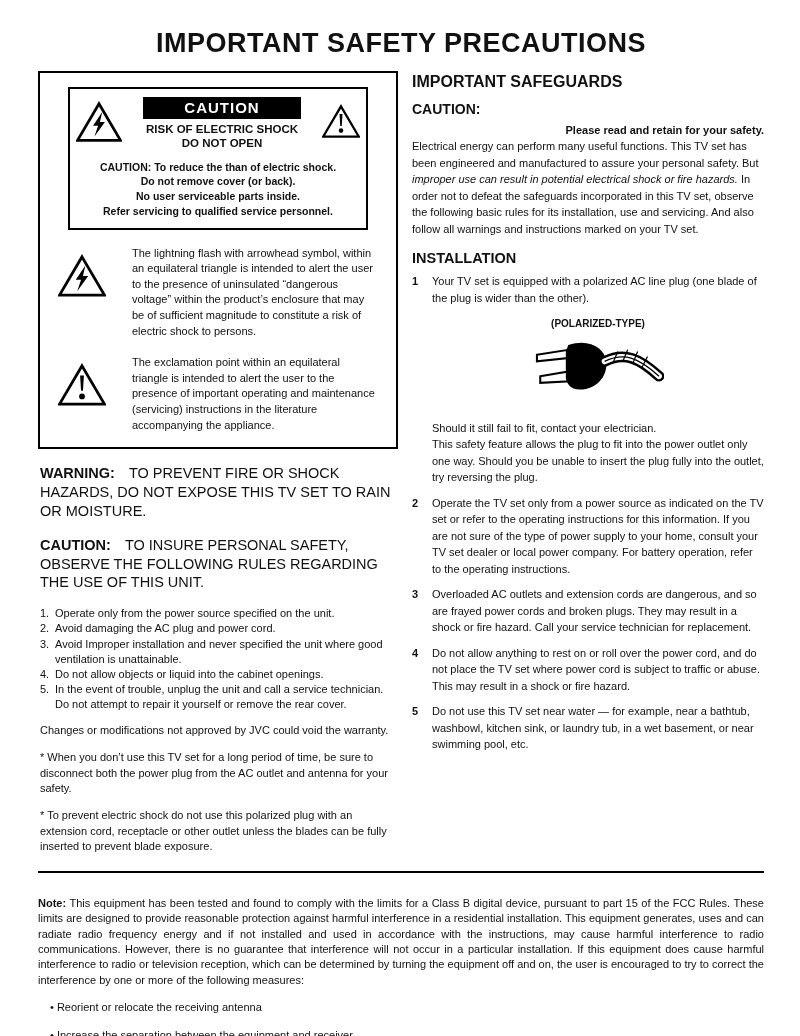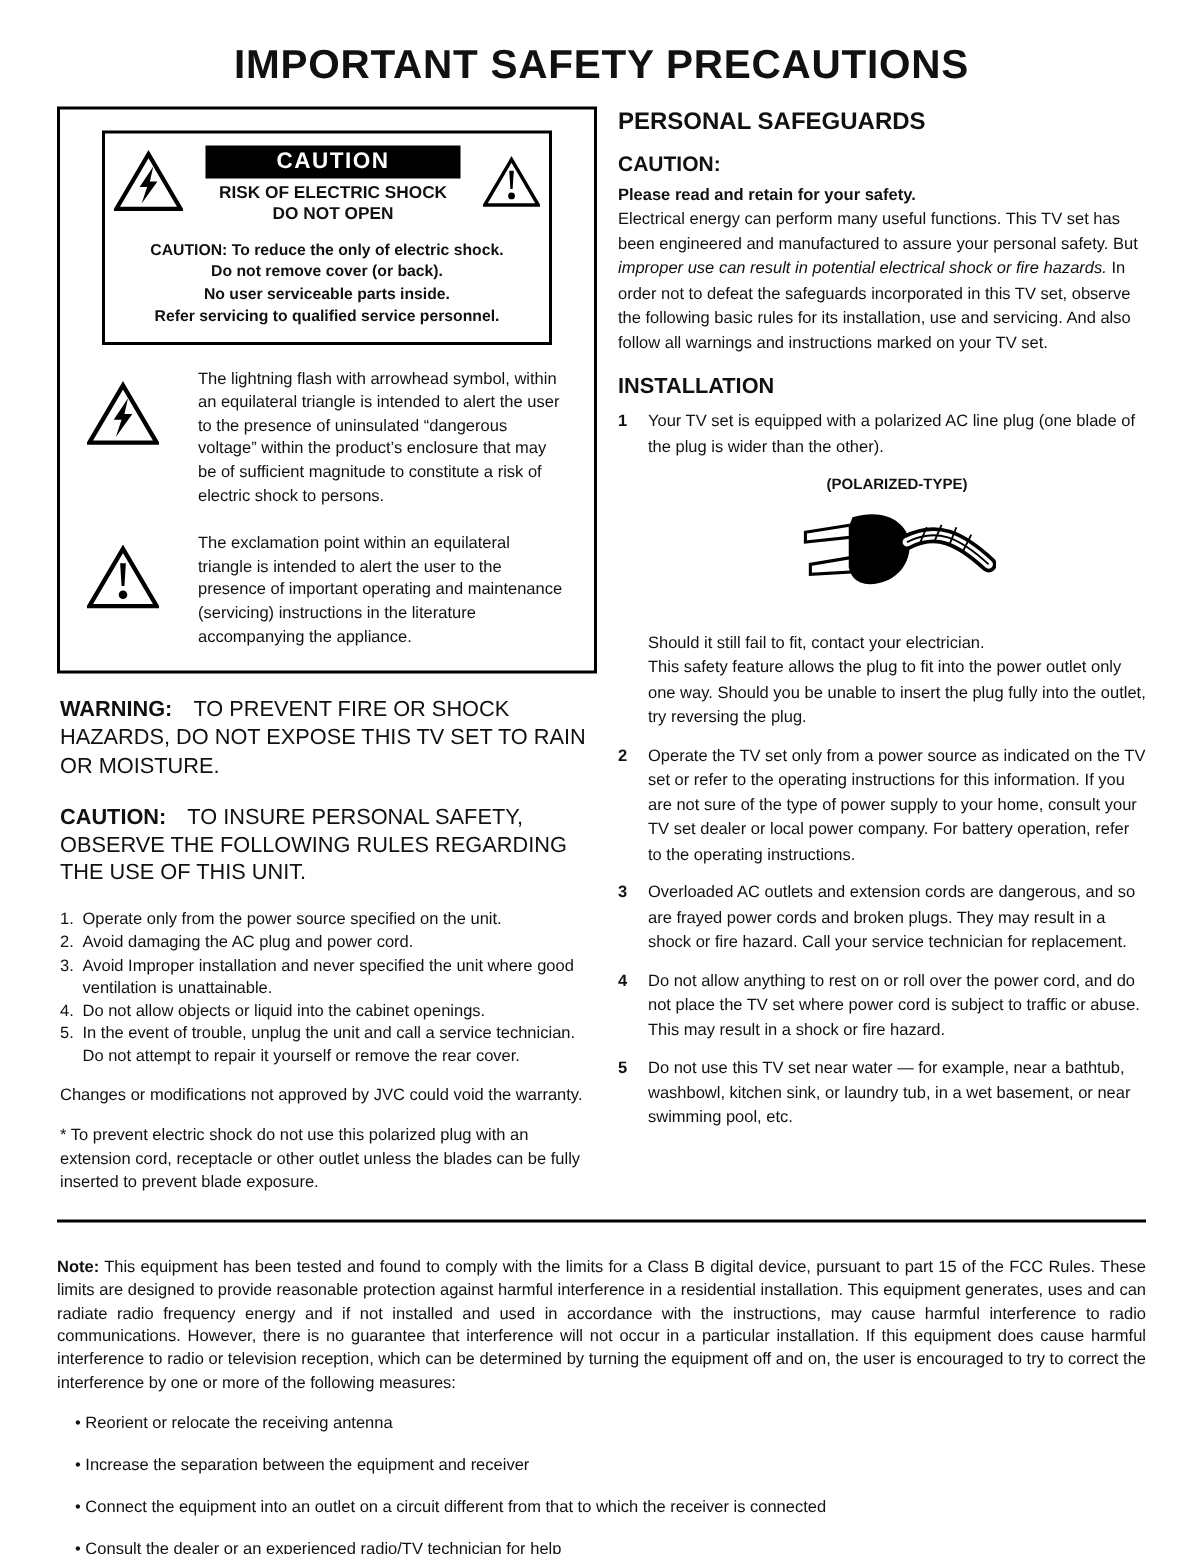--- a/index.html
+++ b/index.html
@@ -20,21 +20,21 @@
   .col-left { width: 360px; flex: none; }
   .col-right { flex: 1; padding-top: 2px; }
 
   
   .outer-box { border: 2px solid #000; padding: 12px 12px 14px 12px; }
   .inner-box { border: 2px solid #000; margin: 2px 16px 4px 16px; padding: 8px 6px 9px 6px; }
   .inner-top { display: flex; align-items: center; justify-content: space-between; }
   .inner-center { flex: 1; padding: 0 4px; }
   .caution-bar {
     background: #000; color: #fff; font-weight: bold; font-size: 15px;
-    text-align: center; width: 170px; margin: 0 auto 3px auto; padding: 2px 0 3px 0;
+    text-align: center; width: 158px; margin: 0 auto 3px auto; padding: 2px 0 3px 0;
     letter-spacing: 1px;
   }
   .risk-line { font-weight: bold; font-size: 11.5px; text-align: center; line-height: 1.25; }
   .notice { margin-top: 9px; }
   .notice div { font-weight: bold; font-size: 10.5px; text-align: center; line-height: 1.4; }
 
   .tri { flex: none; }
   .media-row { display: flex; gap: 26px; align-items: flex-start; margin: 16px 6px 0 6px; }
   .media-row .tri { margin-top: 8px; }
   .media-row p { margin: 0; font-size: 11px; line-height: 1.42; }
@@ -45,21 +45,21 @@
   .rules { margin: 14px 2px 0 2px; }
   .rule { display: flex; font-size: 11px; line-height: 1.38; }
   .rule .num { width: 15px; flex: none; }
   .rule .txt { flex: 1; }
 
   .lnote { font-size: 11px; line-height: 1.42; margin: 11px 2px 0 2px; }
 
   
   .h-safeguards { font-size: 16px; font-weight: bold; margin: 0 0 10px 0; }
   .h-caution { font-size: 14px; font-weight: bold; margin: 0 0 7px 0; }
-  .bold-line { font-size: 11px; font-weight: bold; margin: 0 0 2px 0; }
+  .bold-line { font-size: 11px; font-weight: bold; margin: 0 0 2px 0; text-align: right; }
   .body-p { font-size: 11px; line-height: 1.5; margin: 0; }
   .h-install { font-size: 14.5px; font-weight: bold; margin: 13px 0 7px 0; }
 
   .iitem { display: flex; gap: 8px; margin-bottom: 9px; }
   .iitem .inum { font-weight: bold; font-size: 11px; width: 12px; flex: none; line-height: 1.5; }
   .iitem .itxt { flex: 1; font-size: 11px; line-height: 1.5; }
 
   .plug-fig { text-align: center; margin: 10px 0 12px 0; }
   .plug-label { font-weight: bold; font-size: 10px; margin-bottom: 2px; }
   .followup { margin-top: 2px; }
@@ -108,21 +108,21 @@
               <div class="risk-line">RISK OF ELECTRIC SHOCK</div>
               <div class="risk-line">DO NOT  OPEN</div>
             </div>
             <span class="tri">
               <svg viewBox="0 0 100 92" width="38" height="35">
                   <use href="#tri-excl"></use>
                 </svg>
             </span>
           </div>
           <div class="notice">
-            <div>CAUTION: To reduce the only of electric shock.</div>
+            <div>CAUTION: To reduce the than of electric shock.</div>
             <div>Do not remove cover (or back).</div>
             <div>No user serviceable parts inside.</div>
             <div>Refer servicing to qualified service personnel.</div>
           </div>
         </div>
 
         <div class="media-row">
           <span class="tri">
             <svg viewBox="0 0 100 92" width="48" height="44">
                 <use href="#tri-lightning"></use>
@@ -166,26 +166,27 @@
           <span class="num">4.</span>
           <span class="txt">Do not allow objects or liquid into the cabinet openings.</span>
         </div>
         <div class="rule">
           <span class="num">5.</span>
           <span class="txt">In the event of trouble, unplug the unit and call a service technician. Do not attempt to repair it yourself or remove the rear cover.</span>
         </div>
       </div>
 
       <p class="lnote">Changes or modifications not approved by JVC could void the warranty.</p>
+      <p class="lnote">* When you don’t use this TV set for a long period of time, be sure to disconnect both the power plug from the AC outlet and antenna for your safety.</p>
       <p class="lnote">* To prevent electric shock do not use this polarized plug with an extension cord, receptacle or other outlet unless the blades can be fully inserted to prevent blade exposure.</p>
     </div>
 
     <div class="col-right">
 
-      <h2 class="h-safeguards">PERSONAL SAFEGUARDS</h2>
+      <h2 class="h-safeguards">IMPORTANT SAFEGUARDS</h2>
       <h3 class="h-caution">CAUTION:</h3>
       <p class="bold-line">Please read and retain for your safety.</p>
 
       <p class="body-p"><span>Electrical energy can perform many useful functions. This TV set has been engineered and manufactured to assure your personal safety. But </span><i>improper use can result in potential electrical shock or fire hazards.</i><span> In order not to defeat the safeguards incorporated in this TV set, observe the following basic rules for its installation, use and servicing. And also follow all warnings and instructions marked on your TV set.</span></p>
 
       <h3 class="h-install">INSTALLATION</h3>
 
       <div class="iitem">
         <span class="inum">1</span>
         <div class="itxt">

